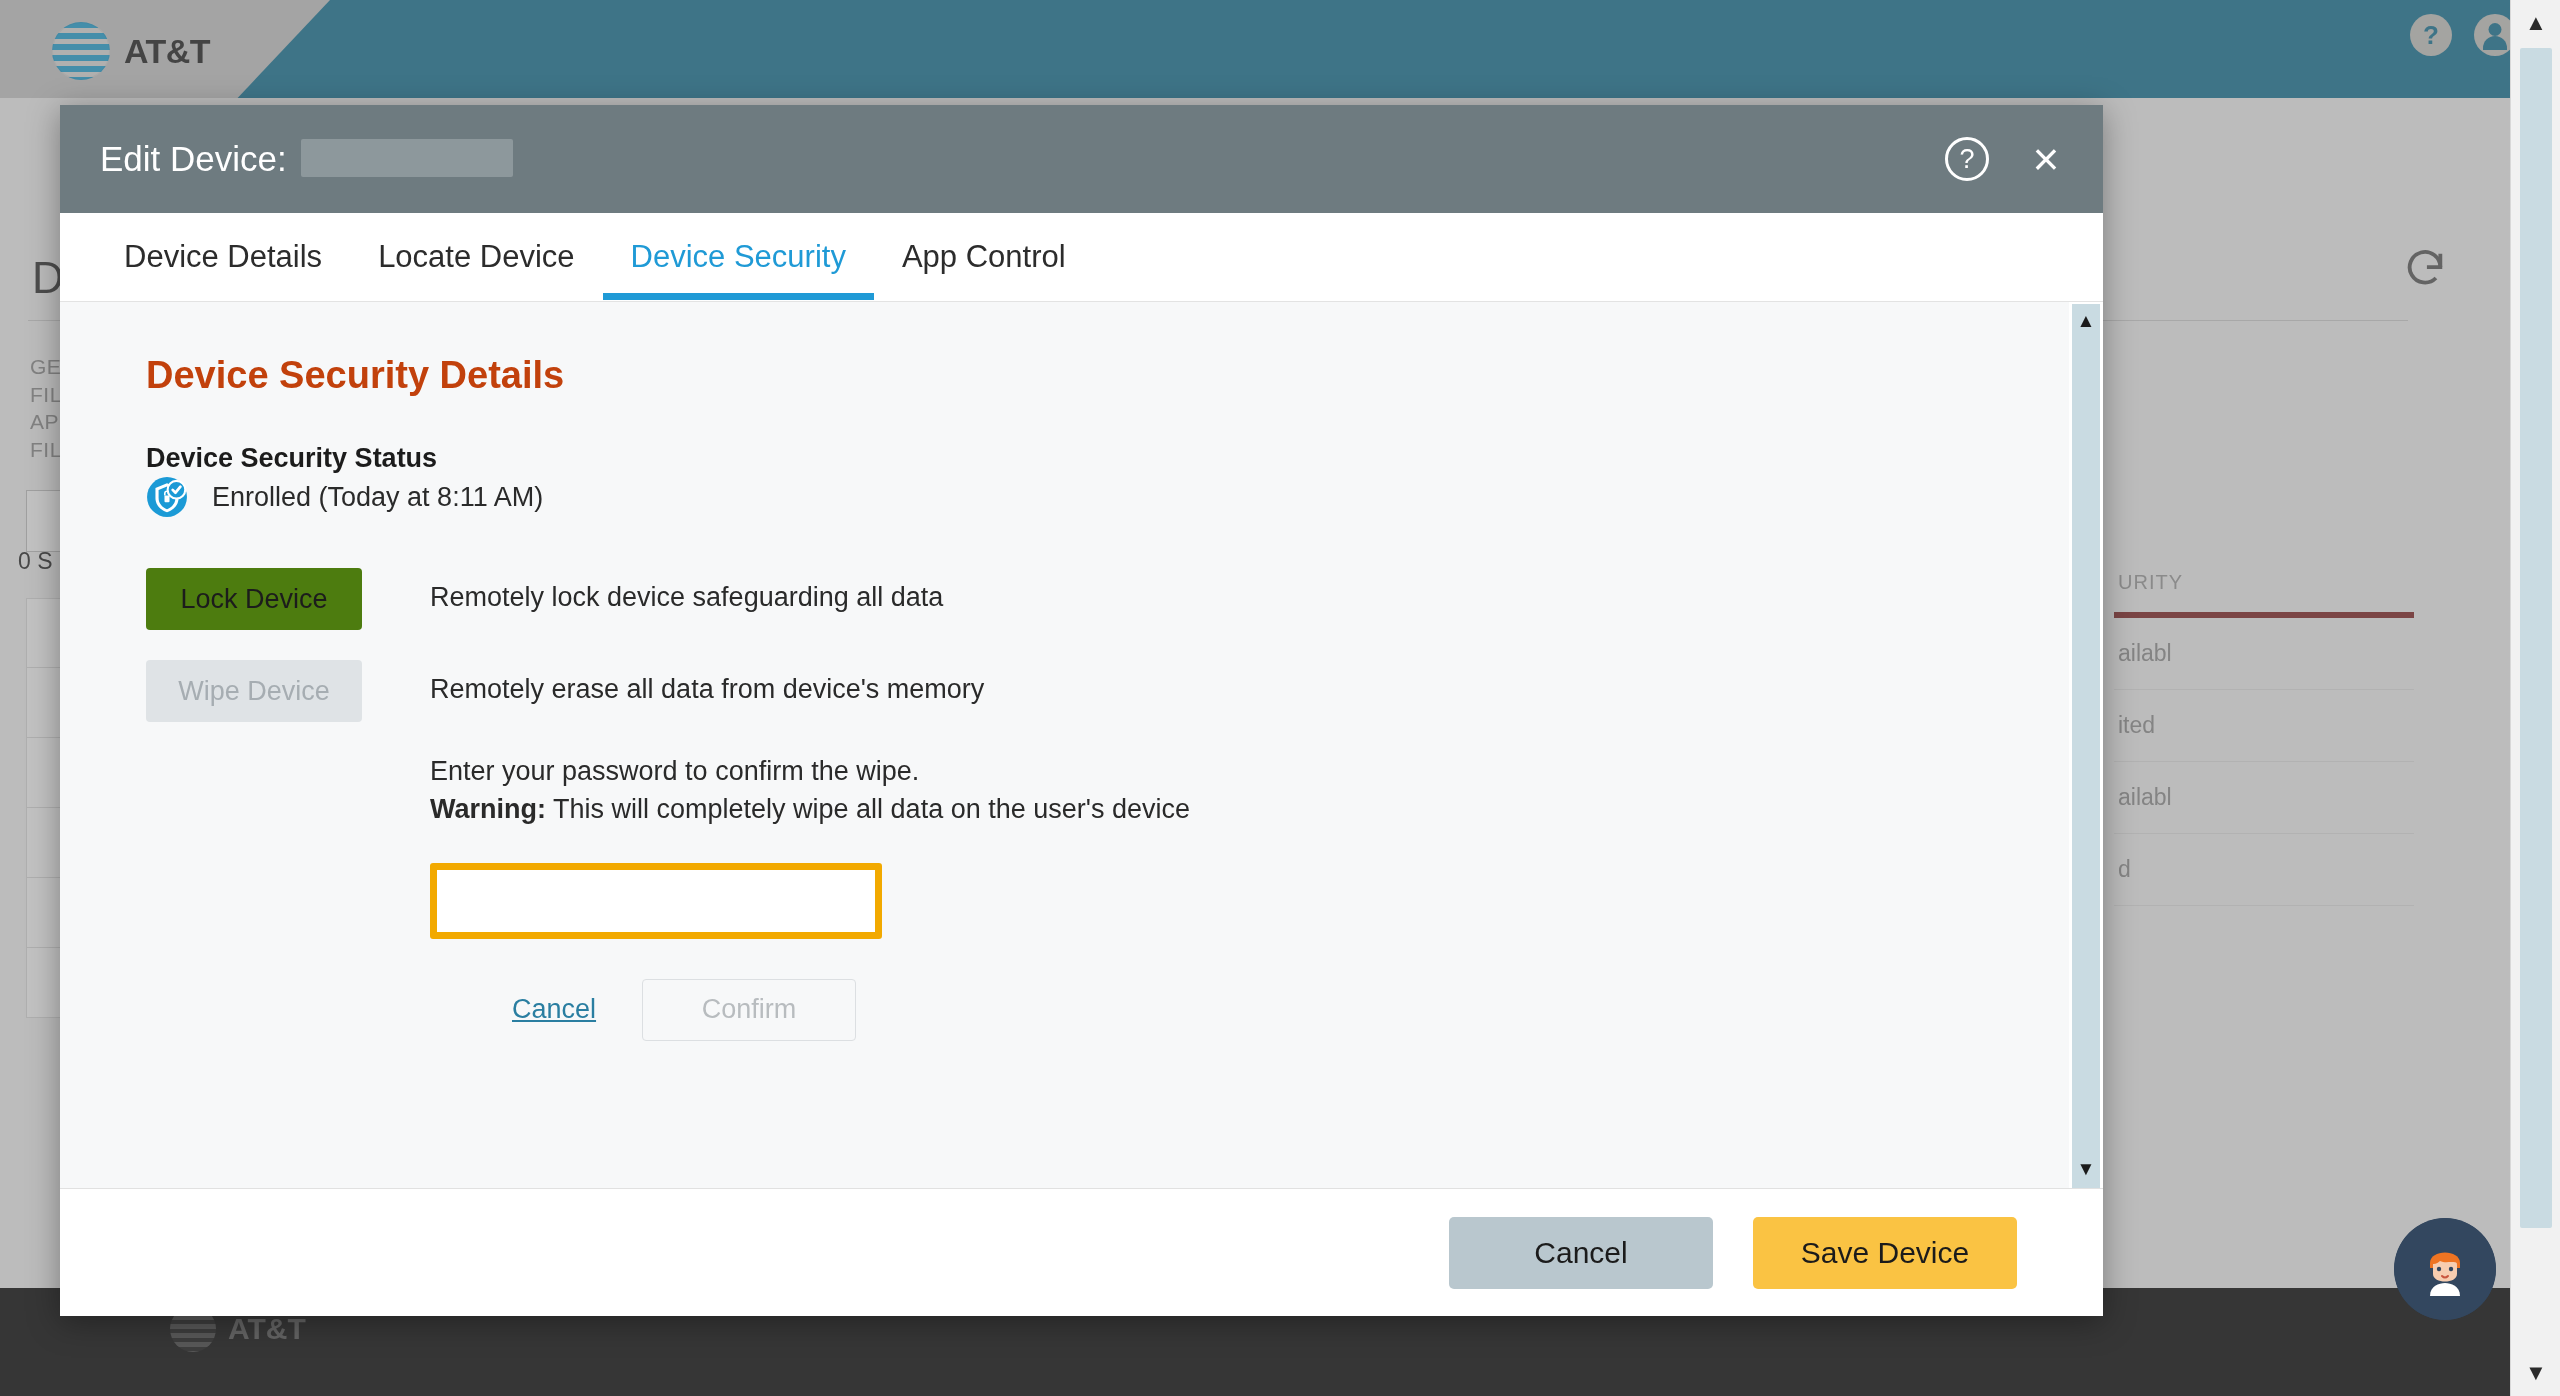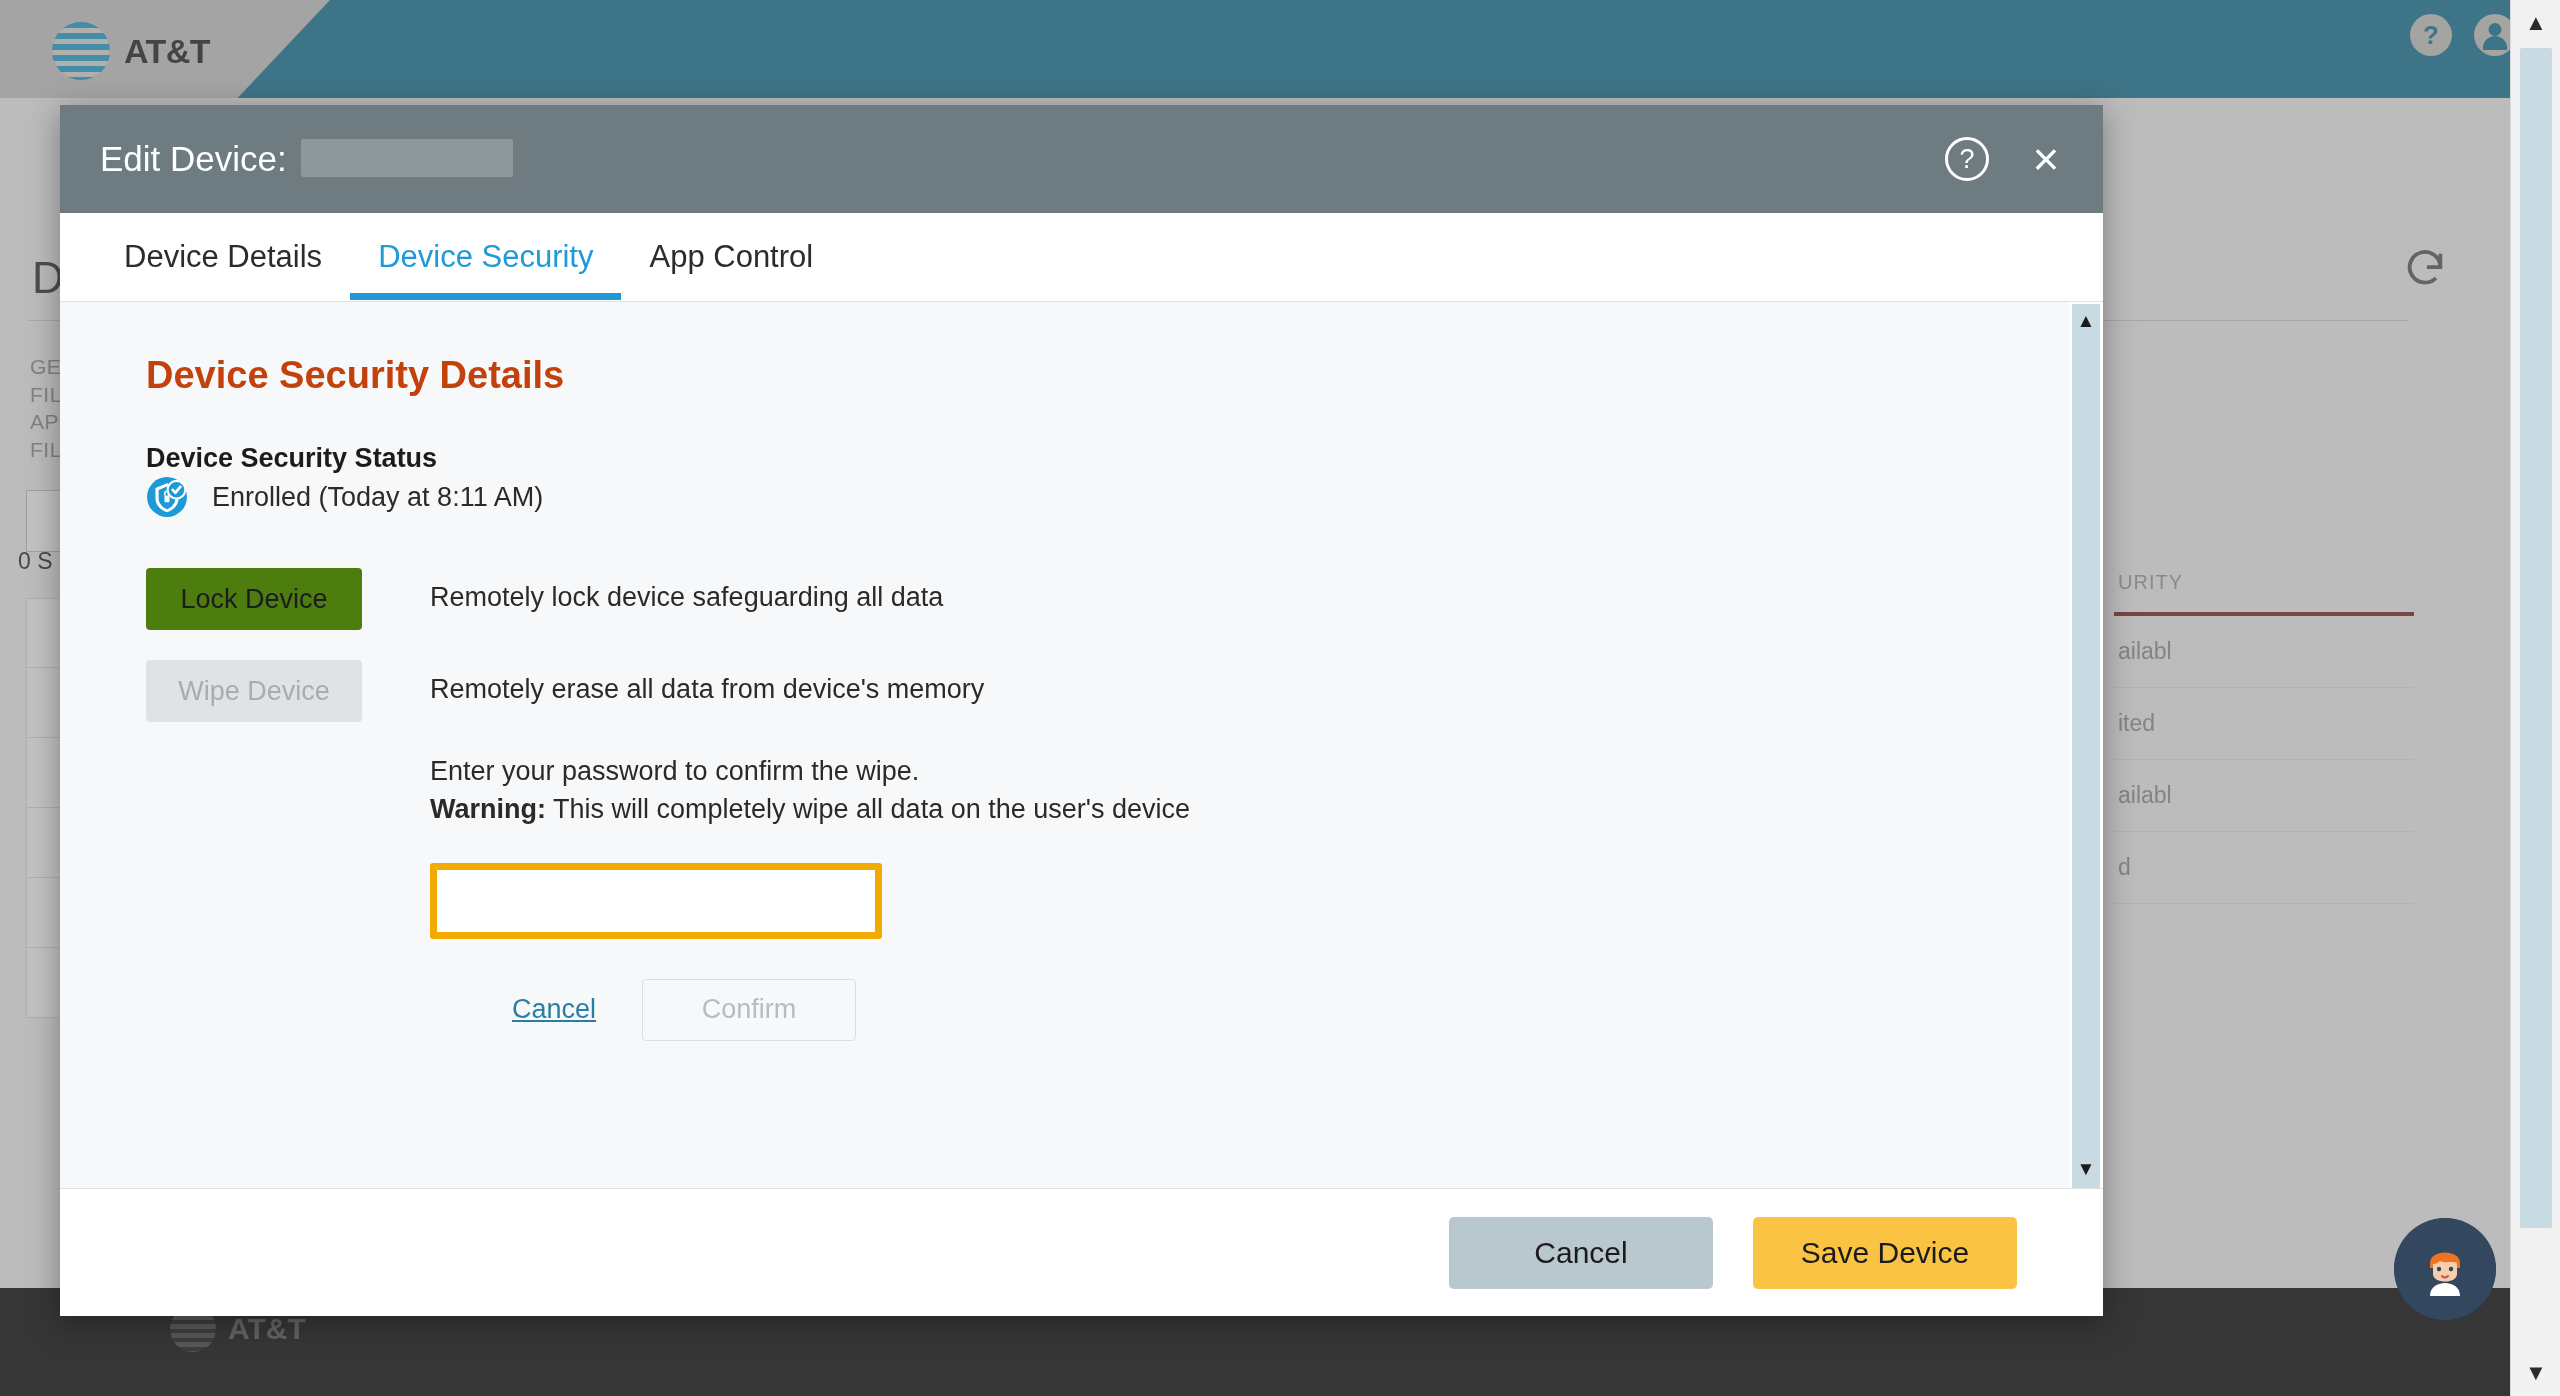--- a/index.html
+++ b/index.html
@@ -141,21 +141,21 @@
 
   
   .bg-table {
     position: absolute;
     right: 96px; top: 455px;
     width: 300px;
   }
   .bg-th {
     font-size: 20px; color: #9a9a9a; letter-spacing: 1px;
     padding: 18px 0 18px 4px;
-    border-bottom: 4px solid #7f1d1d;
+    border-bottom: 6px solid #7f1d1d;
     white-space: nowrap;
   }
   .bg-td {
     font-size: 23px; color: #8e8e8e;
     padding: 22px 0 22px 4px;
     border-bottom: 1px solid #e2e2e2;
     white-space: nowrap;
   }
 
   .bg-rows-left {
@@ -520,20 +520,21 @@
       <span>Edit Device:</span><span class="redacted"></span>
     </div>
     <div class="modal-header-actions">
       <div class="mh-icon help">?</div>
       <div class="mh-icon close">×</div>
     </div>
   </div>
 
   <div class="tabs">
     <div class="tab">Device Details</div>
+    <div class="tab">Locate Device</div>
     <div class="tab active">Device Security</div>
     <div class="tab">App Control</div>
   </div>
 
   <div class="modal-body">
     <div class="body-inner">
 
       <div class="section-title">Device Security Details</div>
 
       <div class="sub-label">Device Security Status</div>

